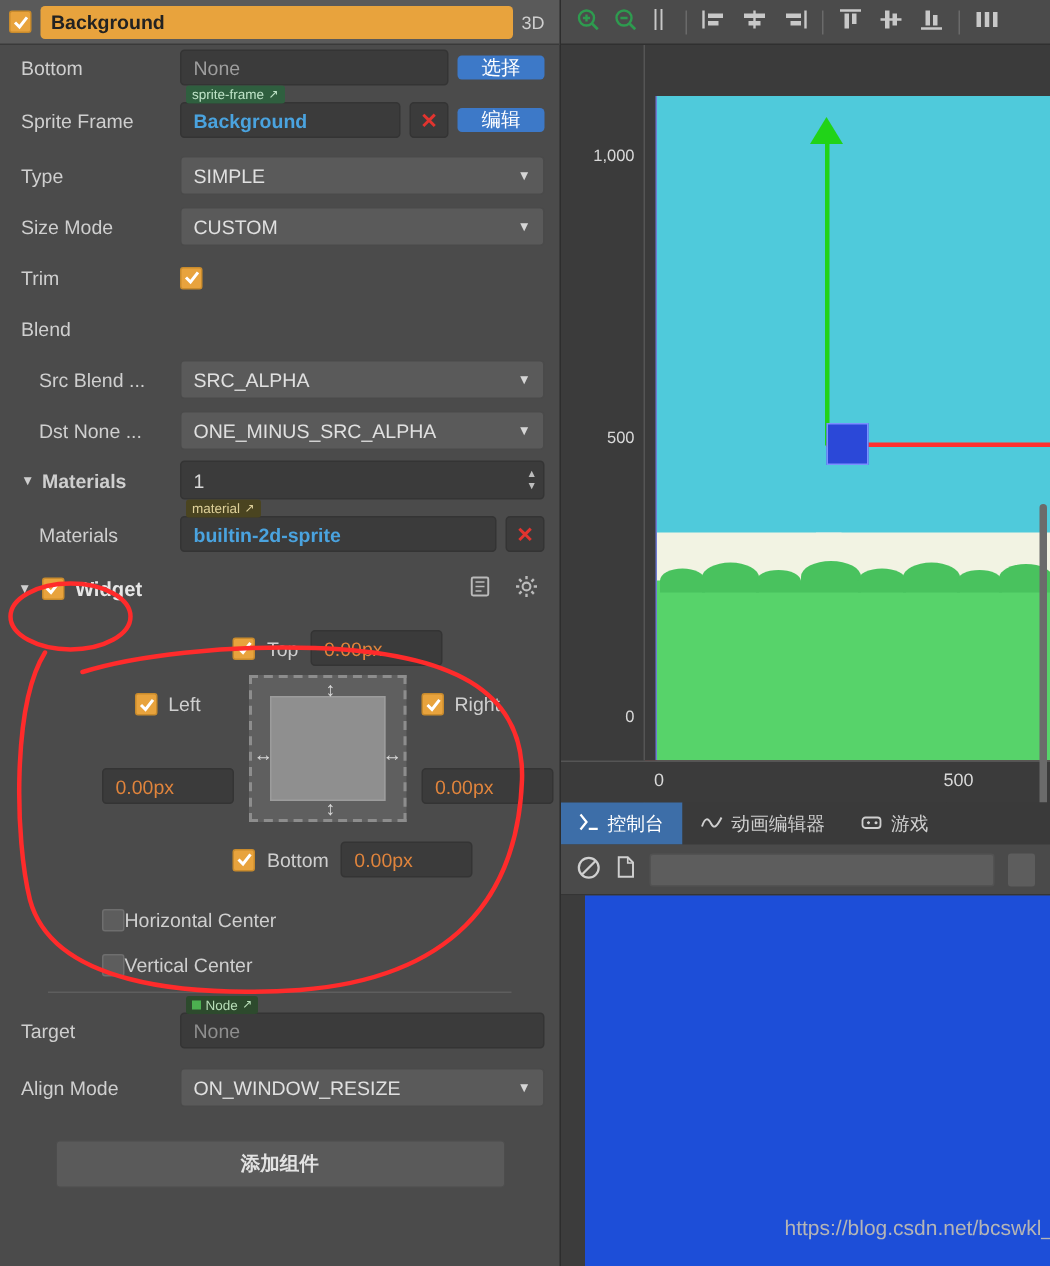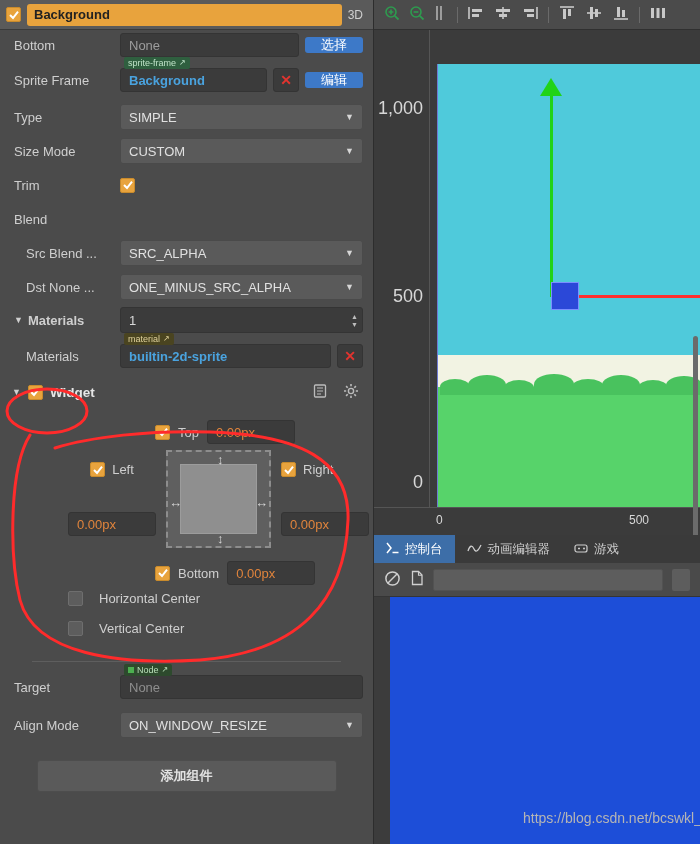--- a/index.html
+++ b/index.html
@@ -139,21 +139,21 @@
     background:#5f5f5f;
     position:relative;
     flex:none;
   }
   .anchor-inner {
     position:absolute; left:12px; top:12px; right:12px; bottom:12px;
     background:#8f8f8f; border:1px solid #9c9c9c;
   }
   .arrow { position:absolute; color:#d8d8d8; font-size:13px; line-height:1; }
 
-  .cb-row { display:flex; align-items:flex-start; gap:16px; height:30px; }
+  .cb-row { display:flex; align-items:flex-end; gap:0; height:30px; }
   .cb-row span { color:#cfcfcf; font-size:13px; }
 
   .divider { height:1px; background:#5e5e5e; margin:10px 22px 4px 22px; }
 
   .addbtn {
     margin:18px auto 0 auto; width:300px; height:32px;
     background:#5a5a5a; border:1px solid #4d4d4d; border-radius:3px;
     display:flex; align-items:center; justify-content:center;
     color:#e2e2e2; font-size:13px;font-weight:bold;
   }
@@ -170,21 +170,21 @@
   }
   .tb-sep { width:1px; height:16px; background:#6a6a6a; }
 
   .scene {
     position:absolute; left:0; top:30px; width:326px; height:505px;
     background:#3b3b3b; overflow:hidden;
   }
   .ruler-left {
     position:absolute; left:0; top:0; width:56px; height:505px;
     background:#3b3b3b; border-right:1px solid #555;
-    color:#d8d8d8; font-size:18px;
+    color:#d8d8d8; font-size:11px;
   }
   .ruler-bottom {
     position:absolute; left:0; bottom:0; width:326px; height:28px;
     background:#3b3b3b; border-top:1px solid #555;
     color:#d8d8d8; font-size:12px;
   }
   .ruler-left span, .ruler-bottom span { position:absolute; }
 
   .canvas-game {
     position:absolute; left:64px; top:34px; width:262px; height:443px;

